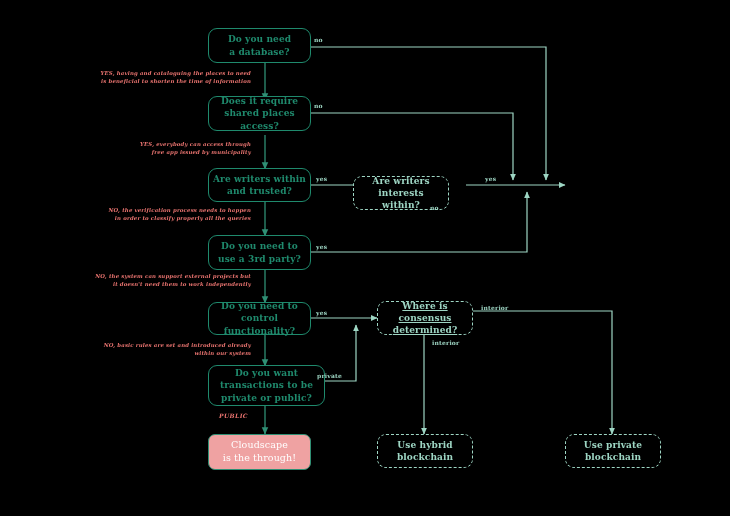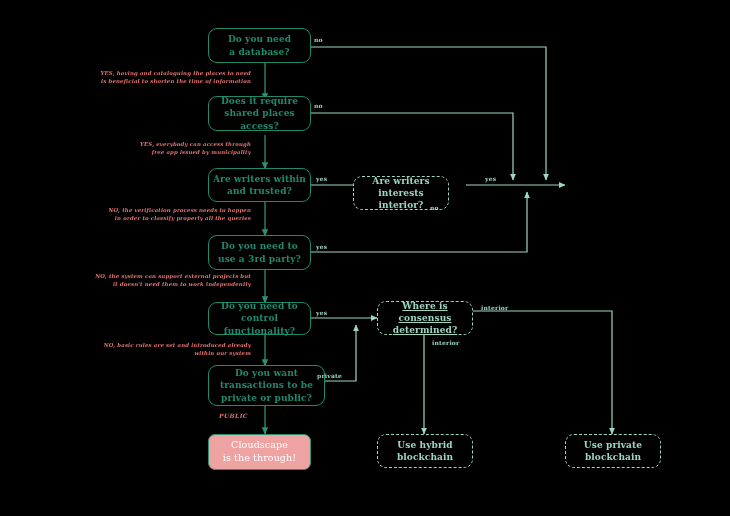--- a/index.html
+++ b/index.html
@@ -146,21 +146,21 @@
   <div class="node node-decision" style="left:208px; top:168px; width:103px; height:34px;">
     <div>
       <div>Are writers within</div>
       <div>and trusted?</div>
     </div>
   </div>
 
   <div class="node node-terminal" style="left:353px; top:168px; width:96px; height:34px;margin-top:8px;">
     <div>
       <div>Are writers interests</div>
-      <div>interior?</div>
+      <div>within?</div>
     </div>
   </div>
 
 
   <div class="node node-decision" style="left:208px; top:235px; width:103px; height:35px;">
     <div>
       <div>Do you need to</div>
       <div>use a 3rd party?</div>
     </div>
   </div>

